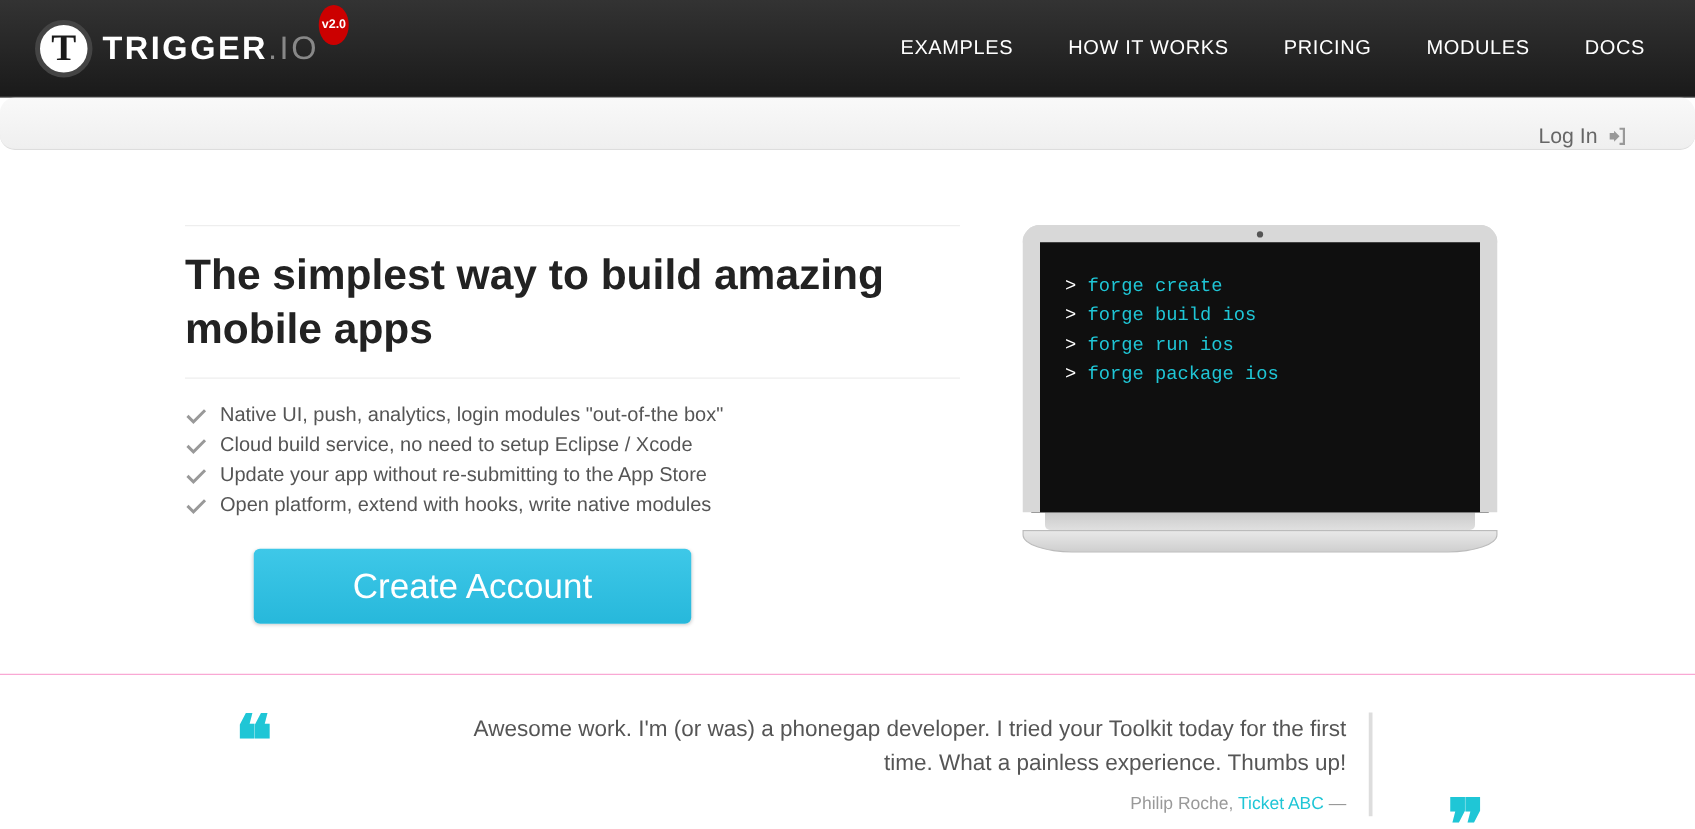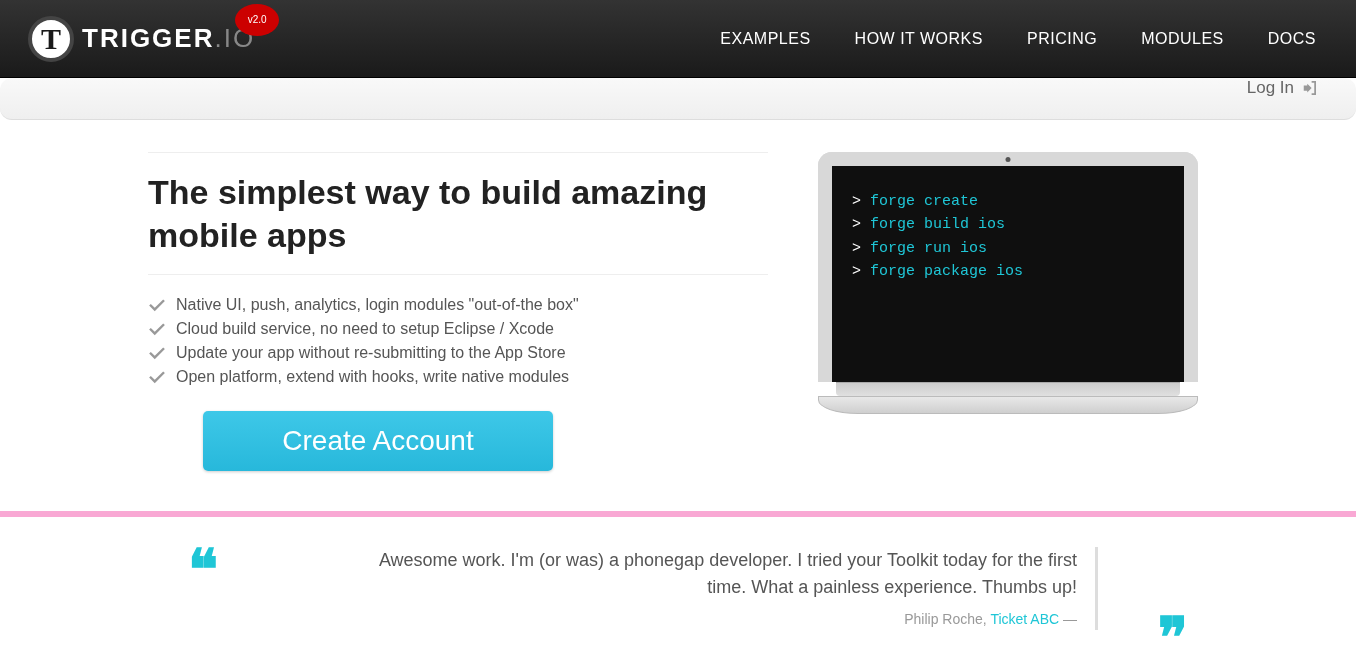--- a/index.html
+++ b/index.html
@@ -19,45 +19,45 @@
   width: 46px; height: 46px; border-radius: 50%;
   background: #fff; display: flex; align-items: center; justify-content: center;
   border: 4px solid #444;
 }
 .logo-circle span { color: #1a1a1a; font-weight: 900; font-size: 30px; font-family: Georgia, serif; }
 .logo-text { color: #fff; font-size: 26px; letter-spacing: 2px; margin-left: 8px; font-weight: 300; }
 .logo-text b { font-weight: 700; }
 .logo-text .io { color: #888; }
 .badge {
   position: absolute; top: -10px; right: -22px;
-  background: #c00; color: #fff; font-size: 10px; font-weight: normal;
-  width: 40px; height: 28px; border-radius: 50%;
+  background: #c00; color: #fff; font-size: 10px; font-weight: bold;
+  width: 20px; height: 28px; border-radius: 50%;
   display: flex; align-items: center; justify-content: center;
   box-shadow: 0 0 0 2px #c00;
 }
 .badge::before {
   content: ""; position: absolute; inset: -4px; border-radius: 50%;
   background: radial-gradient(circle, #c00 60%, transparent 61%);
   z-index: -1;
 }
 .nav { display: flex; gap: 44px; text-align: center; }
 .nav a { color: #fff; text-decoration: none; font-size: 16px; letter-spacing: 0.5px; }
 
 .subbar {
   background: linear-gradient(to bottom, #f9f9f9, #efefef);
   border-bottom: 1px solid #ddd;
   height: 42px;
-  display: flex; align-items: flex-start; justify-content: flex-end;
-  padding: 0 40px;
+  display: flex; align-items: flex-end; justify-content: flex-end;
+  padding: 0 56px;
   border-radius: 12px;
 }
 .login { color: #666; font-size: 17px; display: flex; align-items: center; gap: 8px; cursor: pointer; }
 .login-icon { width: 14px; height: 14px; display: inline-block; }
 
-.main { padding: 32px 0 40px; border-bottom: 6px solid #f9a8d4; }
+.main { padding: 60px 0 40px; border-bottom: 1px solid #f9a8d4; }
 .hero { max-width: 1100px; margin: 0 auto; display: flex; gap: 40px; padding: 0 20px; }
 .hero-left { flex: 1; }
 .hero-left h1 {
   font-size: 34px; font-weight: 700; color: #222; line-height: 1.25;
   border-top: 1px solid #eee; border-bottom: 1px solid #eee;
   padding: 18px 0;
 }
 .features { list-style: none; margin-top: 18px; }
 .features li { display: flex; align-items: center; gap: 10px; padding: 3px 0; color: #555; font-size: 16px; }
 .check-icon { color: #999; flex-shrink: 0; }

